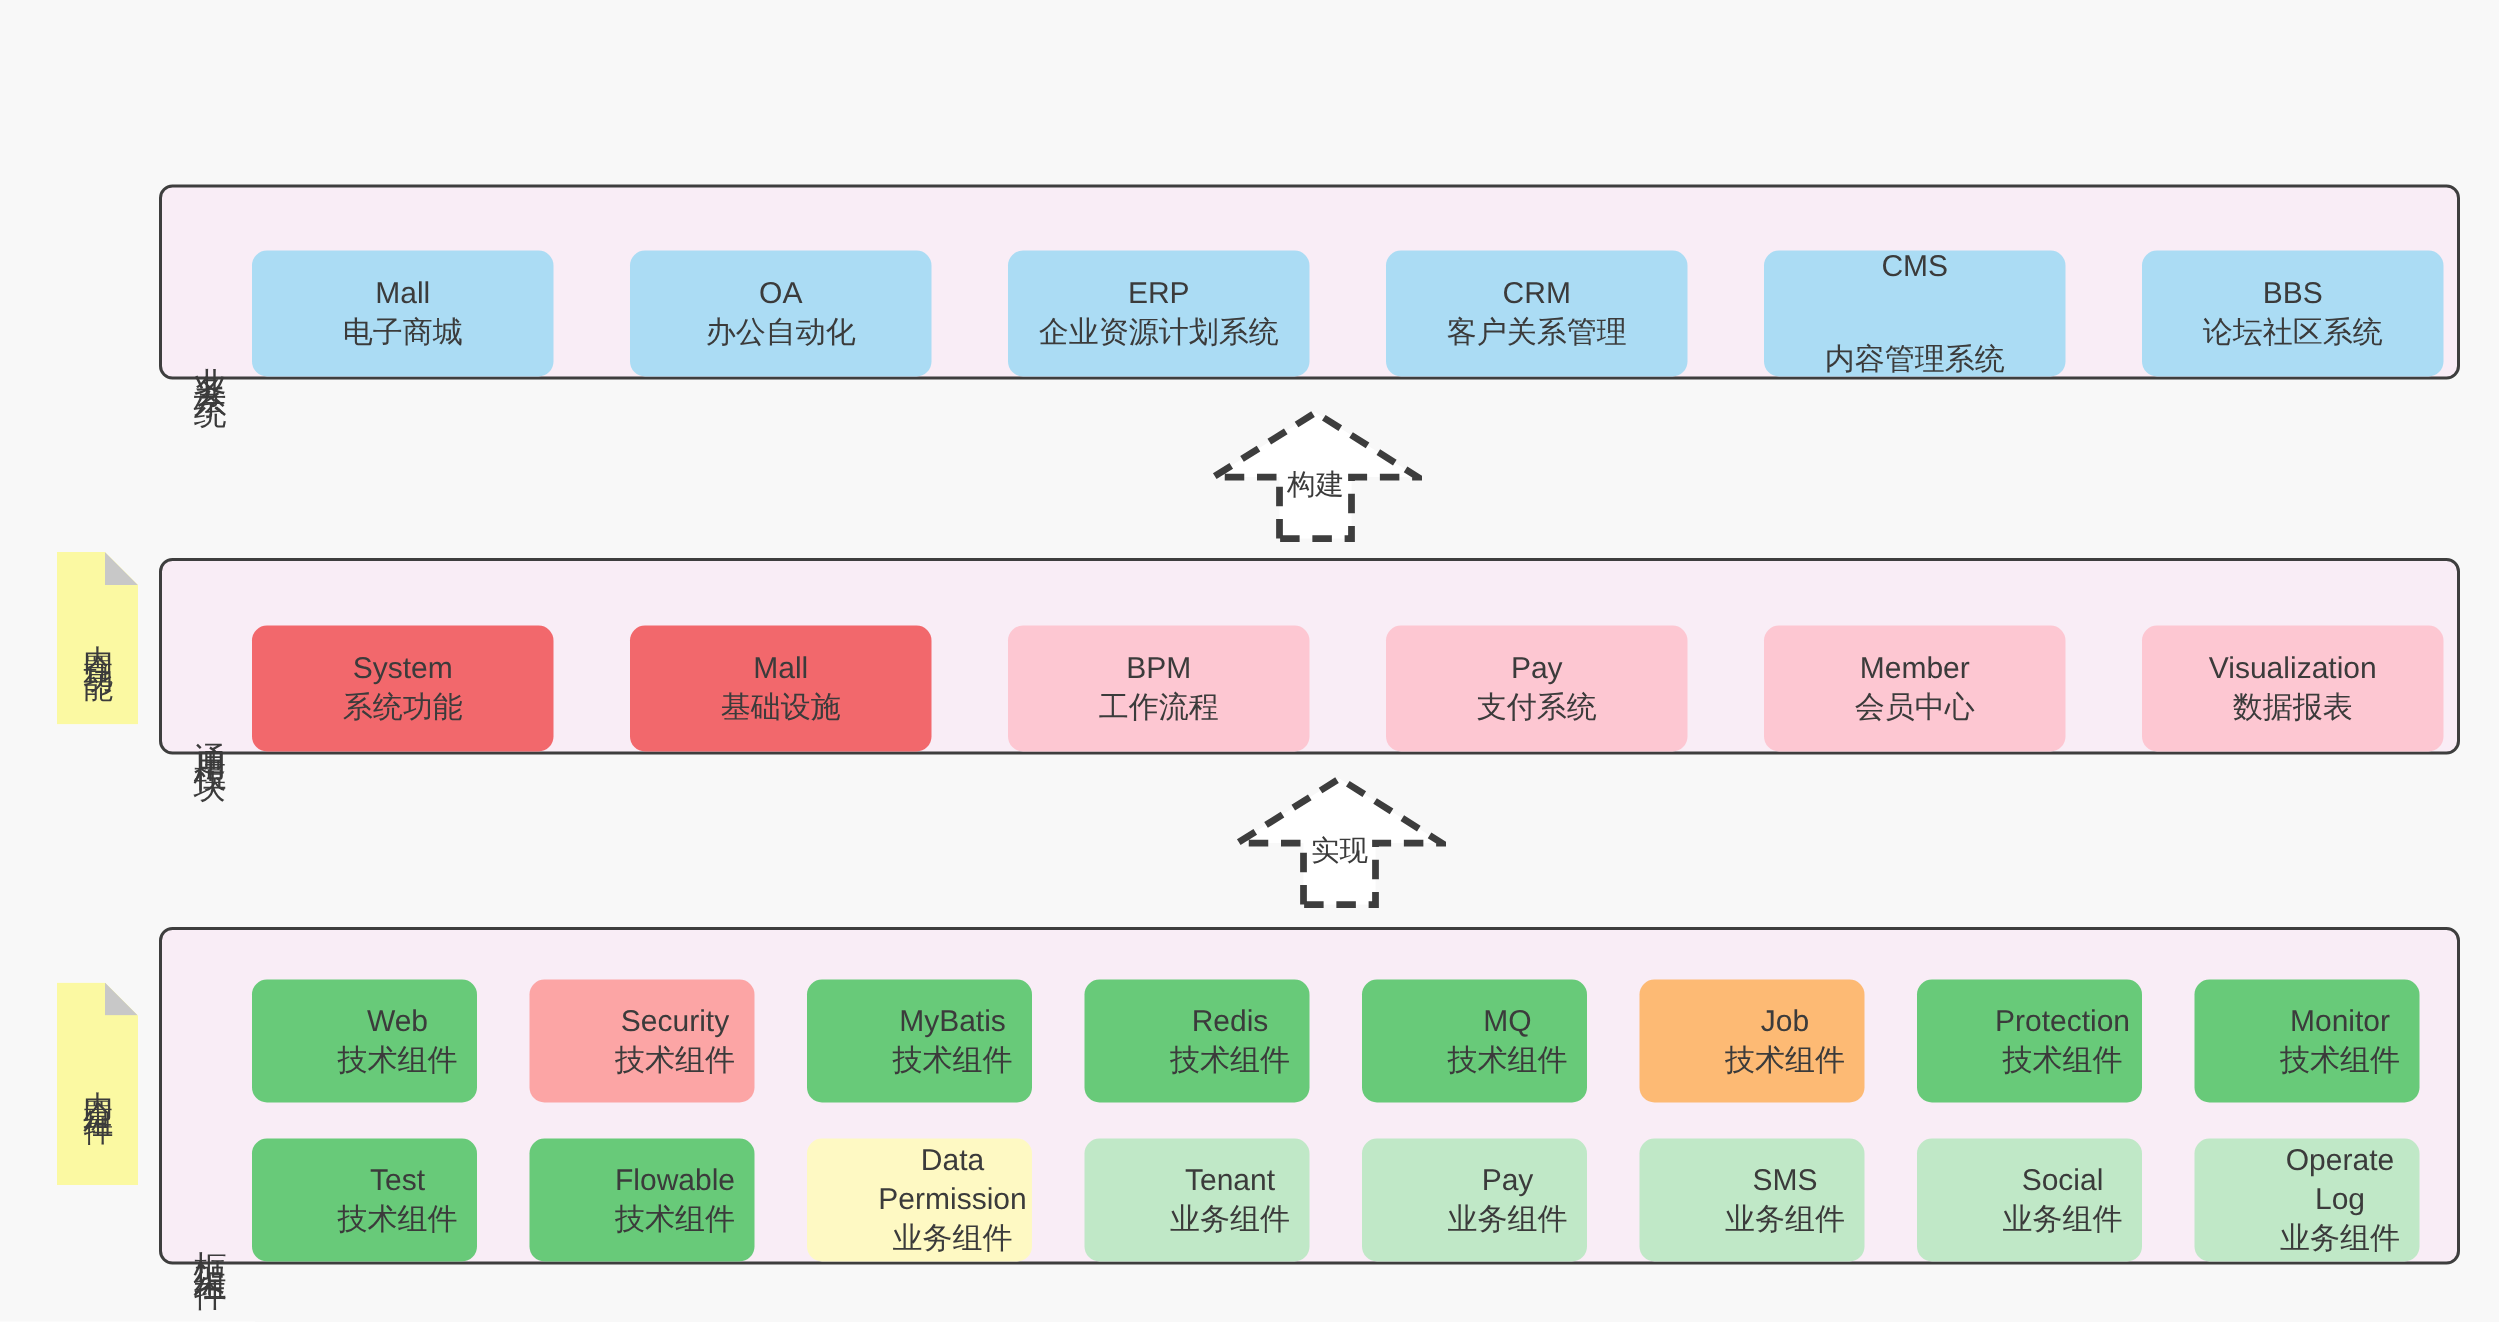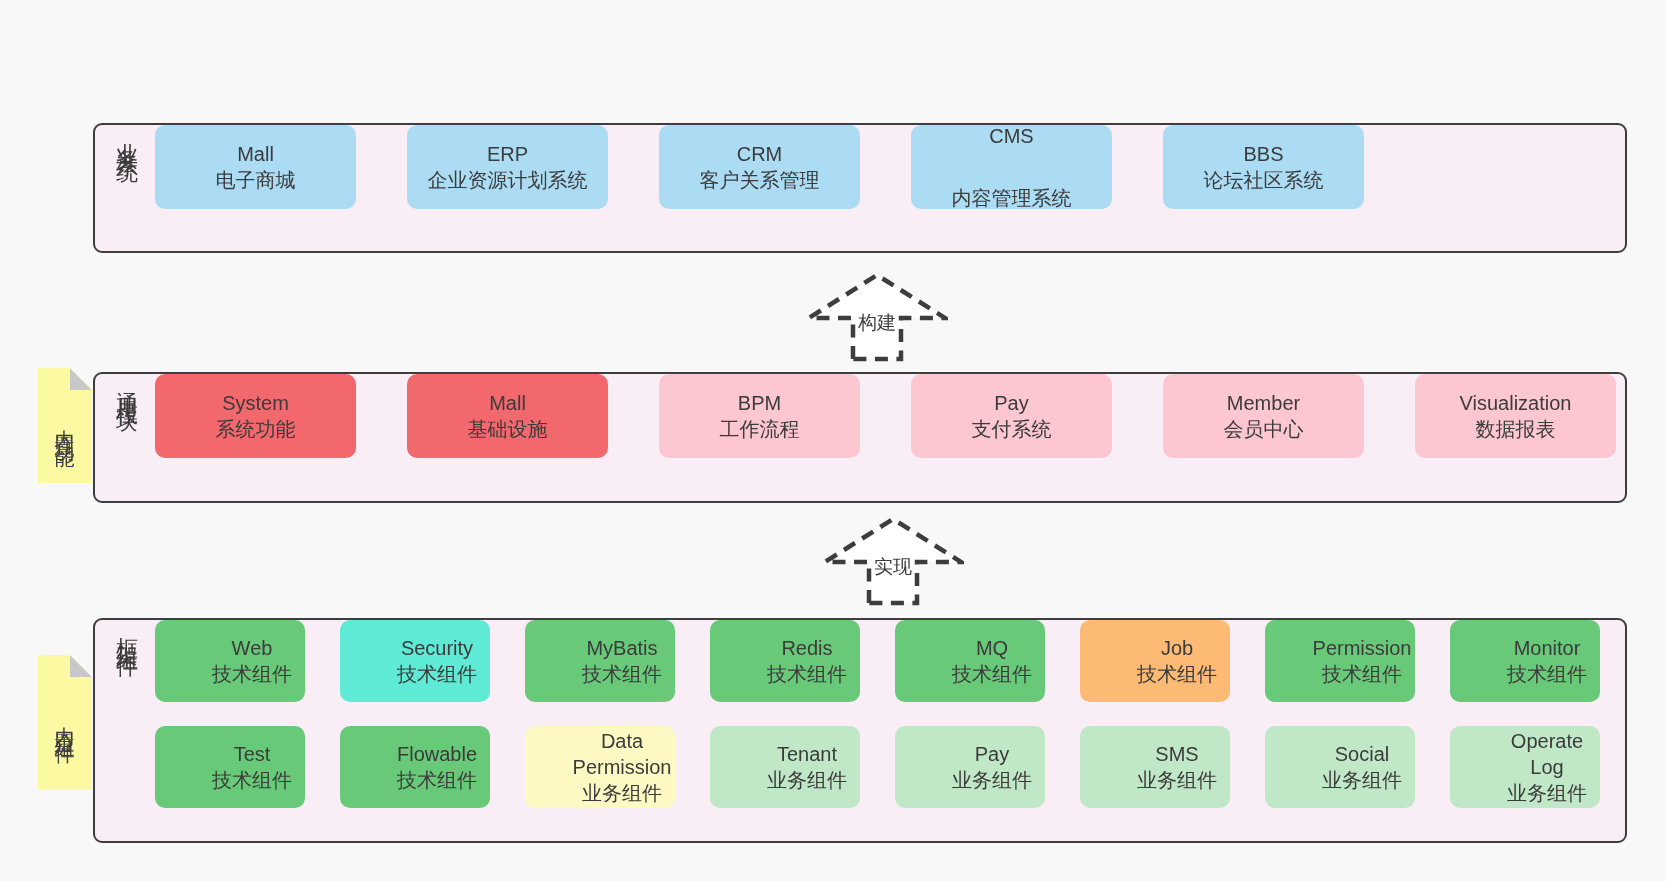--- a/index.html
+++ b/index.html
@@ -7,28 +7,28 @@
     position: relative;
     width: 1666px;
     height: 881px;
     background: var(--page-bg, #f8f8f8);
     font-family: "Liberation Sans", "DejaVu Sans", sans-serif;
     color: var(--text, #3b3b3b);
     overflow: hidden;
   }
   .layer {
     position: absolute;
-    left: 93px;
+    left: 106px;
     width: 1534px;
     box-sizing: border-box;
     background: var(--layer-bg, #f9edf6);
     border: 2.5px solid var(--layer-border, #3e3e3e);
     border-radius: 9px;
     display: flex;
-    align-items: flex-start;
+    align-items: flex-end;
   }
   .layer--business  { top: 123px; height: 130px; }
   .layer--modules   { top: 372px; height: 131px; }
   .layer--framework { top: 618px; height: 225px; }
 
   .layer-label {
     flex: 0 0 auto;
     writing-mode: vertical-rl;
     text-orientation: upright;
     font-size: 22px;
@@ -107,20 +107,24 @@
 
   <section class="layer layer--business">
     <div class="layer-label">业务系统</div>
     <div class="rows">
         <div class="row">
           <div class="box box--size-l" style="background: rgb(171, 220, 244);">
             <span>Mall</span>
             <span>电子商城</span>
           </div>
           <div class="box box--size-l" style="background: rgb(171, 220, 244);">
+            <span>OA</span>
+            <span>办公自动化</span>
+          </div>
+          <div class="box box--size-l" style="background: rgb(171, 220, 244);">
             <span>ERP</span>
             <span>企业资源计划系统</span>
           </div>
           <div class="box box--size-l" style="background: rgb(171, 220, 244);">
             <span>CRM</span>
             <span>客户关系管理</span>
           </div>
           <div class="box box--size-l" style="background: rgb(171, 220, 244); gap: 36px;">
             <span>CMS</span>
             <span>内容管理系统</span>
@@ -186,42 +190,42 @@
   </div>
 
   <section class="layer layer--framework">
     <div class="layer-label">框架组件</div>
     <div class="rows">
         <div class="row">
           <div class="box box--size-s" style="background: rgb(104, 202, 121);">
             <span>Web</span>
             <span>技术组件</span>
           </div>
-          <div class="box box--size-s" style="background: #5eead4;">
+          <div class="box box--size-s" style="background: #fca5a5;">
             <span>Security</span>
             <span>技术组件</span>
           </div>
           <div class="box box--size-s" style="background: rgb(104, 202, 121);">
             <span>MyBatis</span>
             <span>技术组件</span>
           </div>
           <div class="box box--size-s" style="background: rgb(104, 202, 121);">
             <span>Redis</span>
             <span>技术组件</span>
           </div>
           <div class="box box--size-s" style="background: rgb(104, 202, 121);">
             <span>MQ</span>
             <span>技术组件</span>
           </div>
           <div class="box box--size-s" style="background: #fdba74;">
             <span>Job</span>
             <span>技术组件</span>
           </div>
           <div class="box box--size-s" style="background: rgb(104, 202, 121);">
-            <span>Permission</span>
+            <span>Protection</span>
             <span>技术组件</span>
           </div>
           <div class="box box--size-s" style="background: rgb(104, 202, 121);">
             <span>Monitor</span>
             <span>技术组件</span>
           </div>
         </div>
         <div class="row">
           <div class="box box--size-s" style="background: rgb(104, 202, 121);">
             <span>Test</span>

